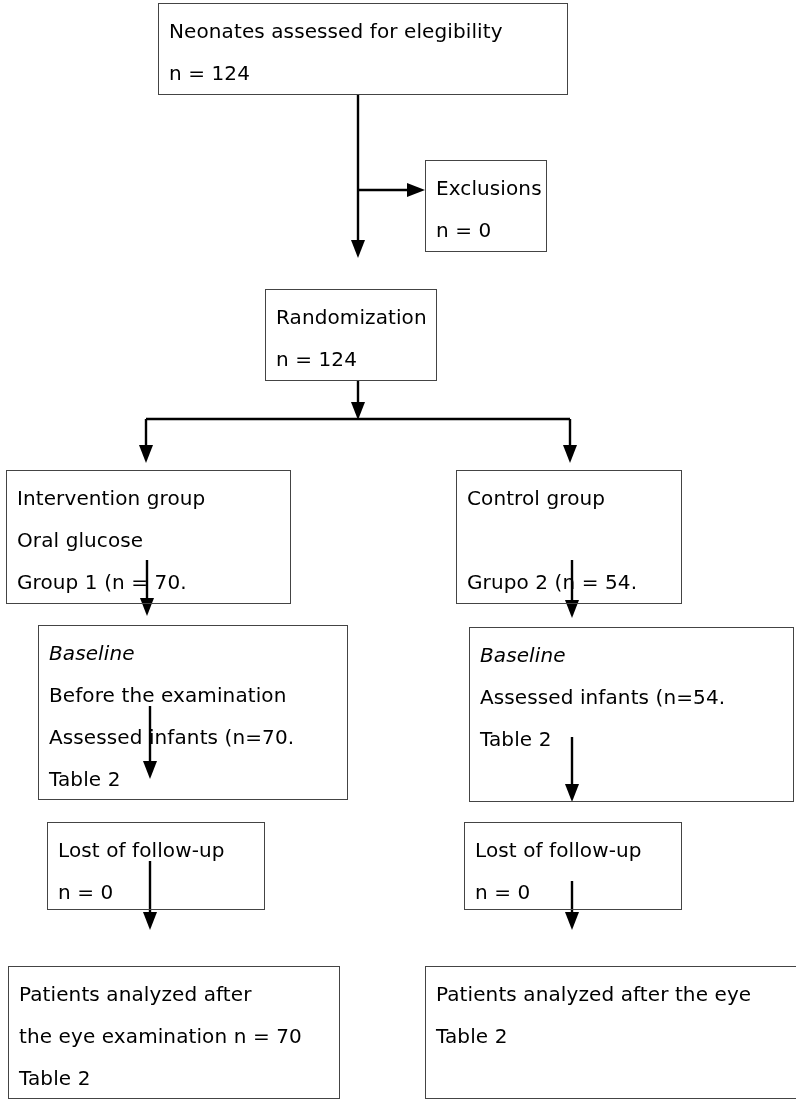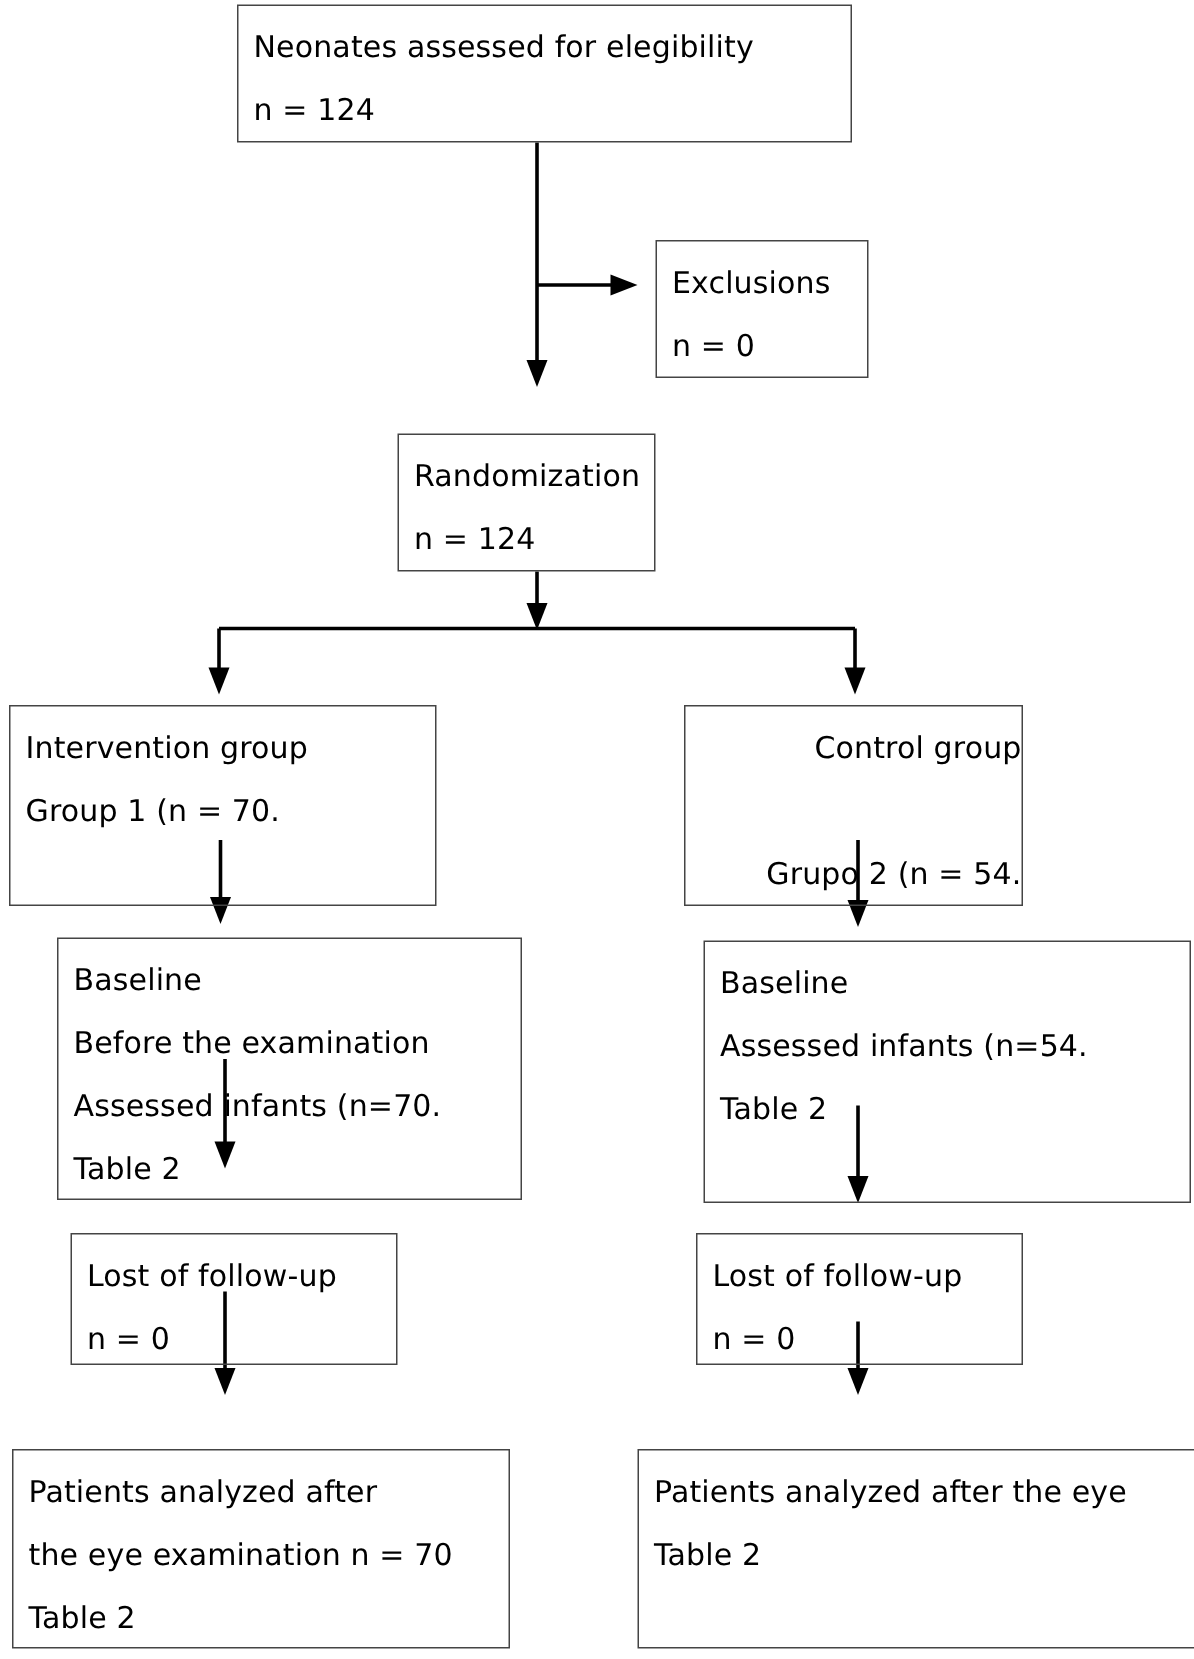--- a/index.html
+++ b/index.html
@@ -26,20 +26,21 @@
     background: transparent;
     padding: 6px 0 0 10px;
   }
   .box .line {
     font-size: 20px;
     line-height: 42px;
     white-space: nowrap;
     letter-spacing: 0.1px;
   }
   .box .line.italic {
+    font-style: italic;
   }
   .box .line.blank {
     color: transparent;
   }
   svg.links {
     position: absolute;
     left: 0;
     top: 0;
     width: 796px;
     height: 1106px;
@@ -93,36 +94,37 @@
 
     <line x1="572" y1="881" x2="572" y2="917"></line>
     <polygon points="572,930 565,912 579,912"></polygon>
   </svg>
 
   <div class="box" style="left:158px; top:3px; width:410px; height:92px;">
     <div class="line">Neonates assessed for elegibility</div>
     <div class="line">n = 124</div>
   </div>
 
-  <div class="box" style="left:425px; top:160px; width:142px; height:92px;margin-left:12px;">
+  <div class="box" style="left:425px; top:160px; width:122px; height:92px;">
     <div class="line">Exclusions</div>
     <div class="line">n = 0</div>
   </div>
 
   <div class="box" style="left:265px; top:289px; width:172px; height:92px;">
     <div class="line">Randomization</div>
     <div class="line">n = 124</div>
   </div>
 
   <div class="box" style="left:6px; top:470px; width:285px; height:134px;">
     <div class="line">Intervention group</div>
+    <div class="line">Oral glucose</div>
     <div class="line">Group 1 (n = 70.</div>
   </div>
 
-  <div class="box" style="left:456px; top:470px; width:226px; height:134px;text-align:right;">
+  <div class="box" style="left:456px; top:470px; width:226px; height:134px;">
     <div class="line">Control group</div>
     <div class="line blank">&nbsp;</div>
     <div class="line">Grupo 2 (n = 54.</div>
   </div>
 
   <div class="box" style="left:38px; top:625px; width:310px; height:175px;">
     <div class="line italic">Baseline</div>
     <div class="line">Before the examination</div>
     <div class="line">Assessed infants (n=70.</div>
     <div class="line">Table 2</div>

